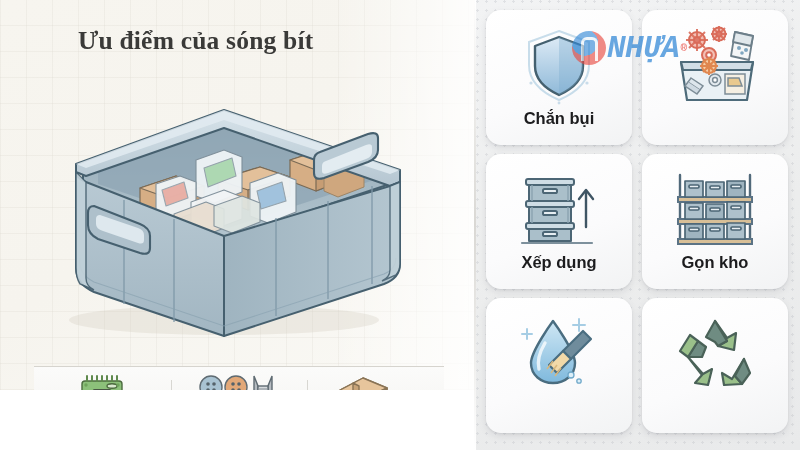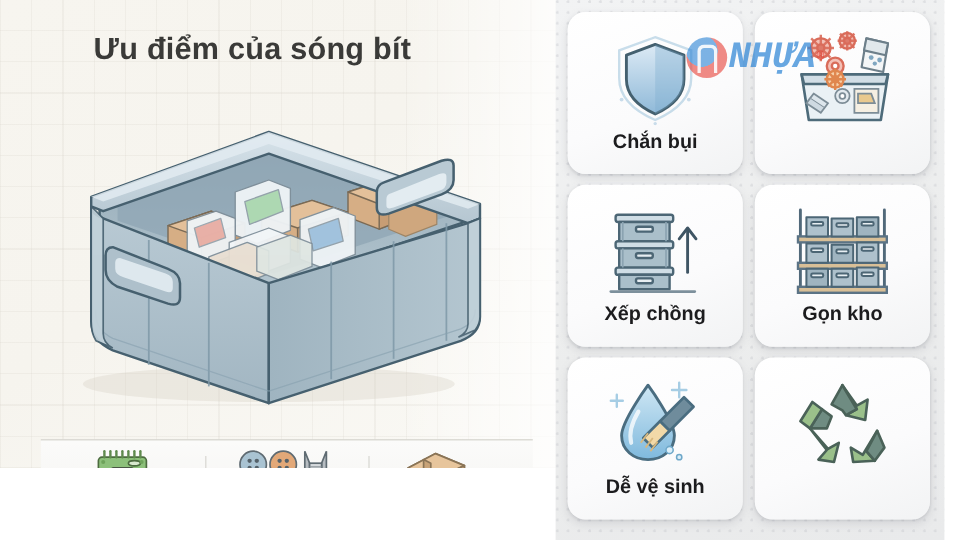--- a/index.html
+++ b/index.html
@@ -12,20 +12,21 @@
 
   
   .left-panel{
     position:absolute;left:0;top:0;width:475px;height:390px;
     background:
       linear-gradient(to right, rgba(255,255,255,0) 70%, rgba(255,255,255,.85) 100%),
       repeating-linear-gradient(0deg, rgba(205,200,190,.18) 0 1px, rgba(0,0,0,0) 1px 26px),
       repeating-linear-gradient(90deg, rgba(205,200,190,.18) 0 1px, rgba(0,0,0,0) 1px 26px),
       linear-gradient(145deg,#f7f5ef 0%,#f6f4ee 45%,#faf9f5 100%);
     overflow:hidden;
+    font-family:Liberation Serif, serif;
   }
   .left-title{
     position:absolute;left:78px;top:26px;width:340px;
     font-size:25.5px;font-weight:bold;color:#3a3a38;letter-spacing:.2px;
     line-height:1.2;
   }
 
   
   .crate-wrap{position:absolute;left:28px;top:88px;width:400px;height:255px;}
   .crate-svg{width:400px;height:255px;display:block;}
@@ -45,21 +46,21 @@
   }
 
   
   .v-divider{
     position:absolute;left:474px;top:0;width:2px;height:450px;
     background:linear-gradient(180deg,rgba(215,213,208,.0),rgba(205,203,198,.75),rgba(215,213,208,.0));
   }
 
   
   .right-panel{
-    position:absolute;left:463px;top:0;width:324px;height:450px;
+    position:absolute;left:476px;top:0;width:324px;height:450px;
     background:
       radial-gradient(circle at 1.5px 1.5px, rgba(198,200,205,.42) 1.1px, rgba(0,0,0,0) 1.4px) 0 0/9px 9px,
       linear-gradient(160deg,#f2f3f4 0%,#eceded 55%,#e9eaeb 100%);
   }
   .grid{
     position:absolute;left:10px;top:10px;
     display:grid;grid-template-columns:146px 146px;grid-template-rows:135px 135px 135px;
     gap:9px 10px;
   }
   .card{
@@ -396,21 +397,21 @@
                 <path d="M20 38 V54"></path>
                 <path d="M56 38 V54"></path>
             </g>
             <path d="M10 74 H80" stroke="#7d909c" stroke-width="2.2" stroke-linecap="round"></path>
             <g stroke="#3f5564" stroke-width="2.4" stroke-linecap="round" stroke-linejoin="round" fill="none">
               <path d="M74 58 V22"></path>
                 <path d="M67 30 L74 21 L81 30"></path>
             </g>
           </svg>
         </div>
-        <div class="card-label">Xếp chồng</div>
+        <div class="card-label">Xếp dụng</div>
       </div>
 
       <div class="card">
         <div class="card-icon">
           <svg width="94" height="80" viewBox="0 0 94 80">
             <g stroke="#51697a" stroke-width="2.4" stroke-linecap="round">
               <path d="M12 6 V74"></path>
                 <path d="M82 6 V74"></path>
             </g>
             <g stroke="#5b7385" stroke-width="2">
@@ -466,21 +467,20 @@
             <g fill="#dceff9" stroke="#6fa8c9" stroke-width="1.3">
               <circle cx="58" cy="62" r="3"></circle>
                 <circle cx="66" cy="68" r="2.2"></circle>
             </g>
             <g stroke="#a6cde4" stroke-width="2" stroke-linecap="round">
               <path d="M14 16 V26 M9 21 H19"></path>
               <path d="M66 6 V18 M60 12 H72"></path>
             </g>
           </svg>
         </div>
-        <div class="card-label">Dễ vệ sinh</div>
       </div>
 
       <div class="card">
         <div class="card-icon">
           <svg width="86" height="80" viewBox="0 0 86 80">
             <g stroke="#4a6258" stroke-width="2.2" stroke-linejoin="round">
               <path d="M43 8 L55 28 L46 33 L62 37 L64 20 L55 25 L43 8 Z" fill="#9ac08a"></path>
               <path d="M43 8 L34 24 L43 29 L46 33 L55 28 Z" fill="#6f8c82"></path>
               <path d="M72 46 L60 66 L50 60 L52 72 L70 71 L63 63 L72 46 Z" fill="#9ac08a"></path>
               <path d="M72 46 L63 63 L70 71 L78 60 Z" fill="#6f8c82"></path>

